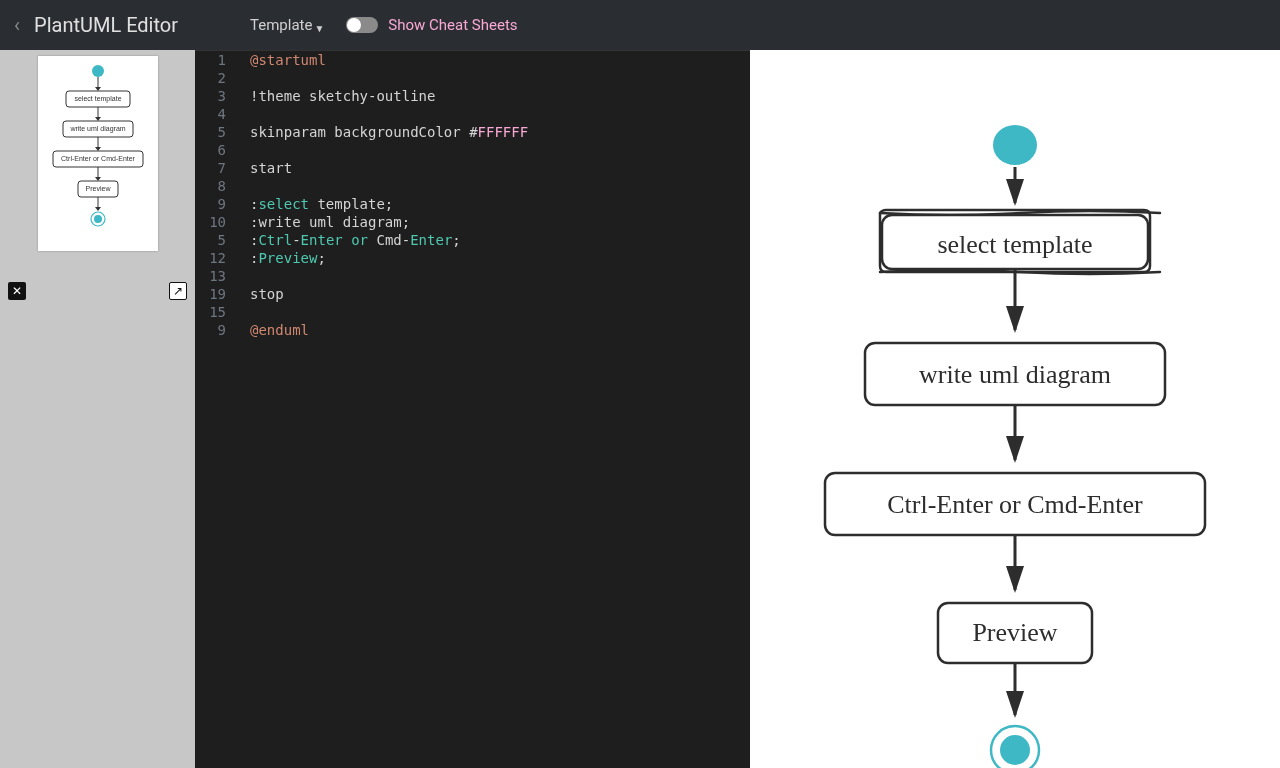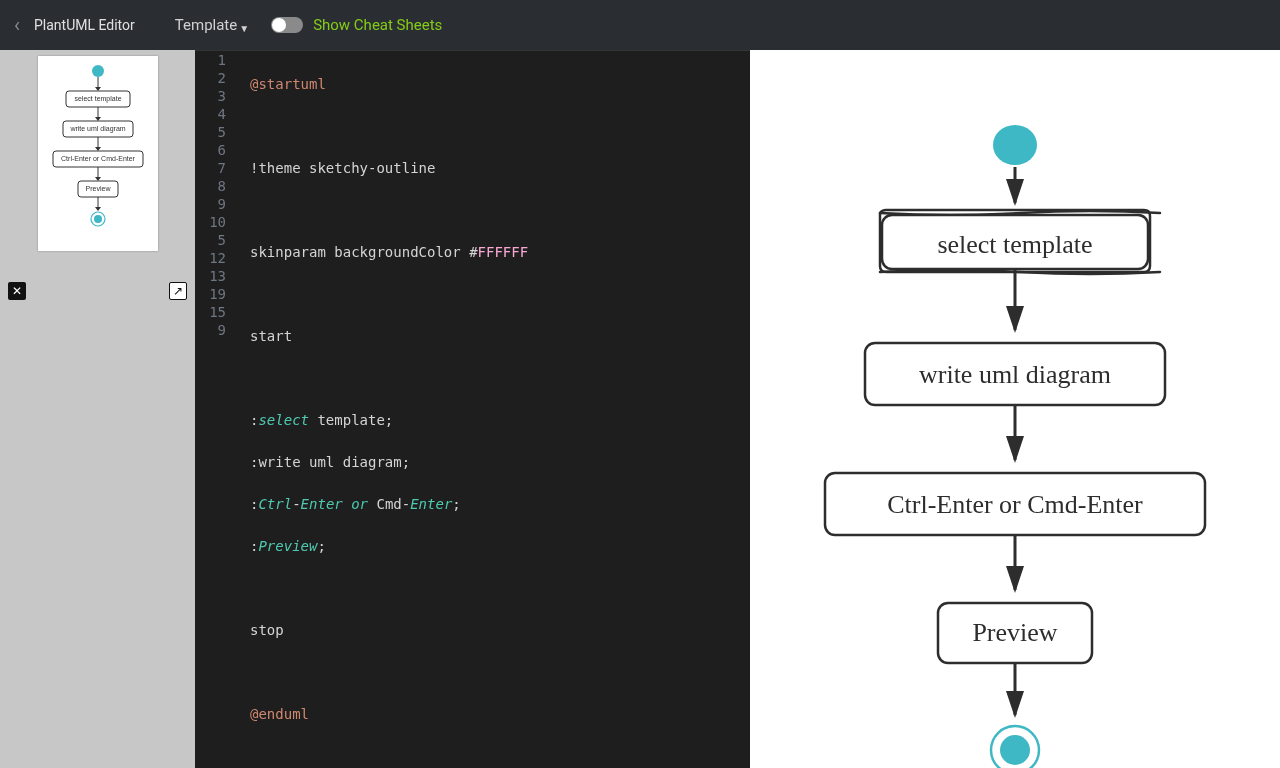--- a/index.html
+++ b/index.html
@@ -2,47 +2,47 @@
 <html><head>
 <meta charset="utf-8">
 <style>
   * { margin: 0; padding: 0; box-sizing: border-box; }
   html, body { width: 1280px; height: 768px; overflow: hidden; font-family: -apple-system, BlinkMacSystemFont, "Segoe UI", Roboto, sans-serif; }
   body { display: flex; flex-direction: column; background: #1e1e1e; }
 
   
   .header { height: 50px; background: #2a2e33; display: flex; align-items: center; padding: 0 14px; color: #d8d8d8; flex-shrink: 0; }
   .back-arrow { color: #888; margin-right: 14px; font-size: 20px; cursor: pointer; }
-  .app-title { font-size: 14px; font-weight: 400; color: #e0e0e0; margin-right: 40px; }
-  .template-dd { color: #d0d0d0; font-size: 15px; margin-right: 22px; cursor: pointer; display: flex; align-items: flex-end; }
+  .app-title { font-size: 20px; font-weight: 400; color: #e0e0e0; margin-right: 40px; }
+  .template-dd { color: #d0d0d0; font-size: 15px; margin-right: 22px; cursor: pointer; display: flex; align-items: flex-end; margin-left: 32px; }
   .template-dd .caret { font-size: 10px; margin-left: 2px; }
   .toggle { width: 32px; height: 16px; border-radius: 10px; background: #8a8a8a; position: relative; margin-right: 10px; cursor: pointer; }
   .toggle .knob { width: 14px; height: 14px; border-radius: 50%; background: #fff; position: absolute; top: 1px; left: 1px; }
-  .cheat-label { color: #84cc16; font-size: 15px; }
+  .cheat-label { color: #f9a8d4; font-size: 15px; }
 
   
   .main { flex: 1; display: flex; min-height: 0; }
   .sidebar { width: 195px; background: #c7c7c7; flex-shrink: 0; position: relative; padding: 6px; }
   .thumb { width: 120px; height: 195px; background: #fff; margin: 0 auto; box-shadow: 0 0 2px rgba(0,0,0,.3); }
   .thumb svg { width: 100%; height: 100%; }
   .close-btn { position: absolute; left: 8px; bottom: 510px; width: 18px; height: 18px; background: #111; color: #fff; display: flex; align-items: center; justify-content: center; font-size: 12px; border-radius: 2px; cursor: pointer; }
   .expand-btn { position: absolute; right: 8px; bottom: 510px; width: 18px; height: 18px; background: #fff; color: #111; border: 1px solid #111; display: flex; align-items: center; justify-content: center; font-size: 12px; border-radius: 2px; cursor: pointer; }
 
   
   .close-btn { top: 232px; bottom: auto; }
   .expand-btn { top: 232px; bottom: auto; }
 
   .editor { flex: 0 0 555px; background: #1e1e1e; display: flex; font-family: "Menlo", "Monaco", "Consolas", monospace; font-size: 14px; line-height: 18px; border-top: 1px solid #333; }
   .gutter { width: 45px; text-align: right; color: #6e7681; padding-top: 0; user-select: none; }
   .gutter div { padding-right: 14px; height: 18px; }
   .code { flex: 1; color: #d4d4d4; white-space: pre; }
-  .code div { height: 18px; padding-left: 10px; margin-top: 24px; }
+  .code div { height: 18px; padding-left: 10px; }
   .tok-dir { color: #d08770; }
   .tok-color { color: #f9a8d4; } 
-  .tok-name { color: #4ec9b0; font-style: italic; } 
+  .tok-name { color: #4ec9b0; } 
 
   .preview { flex: 1; background: #fff; display: flex; align-items: flex-start; justify-content: center; padding-top: 35px; overflow: auto; }
   .preview svg { display: block; }
 
   
   .tn-text { font: 7px sans-serif; fill: #333; text-anchor: middle; }
 </style>
 </head>
 <body>
 

